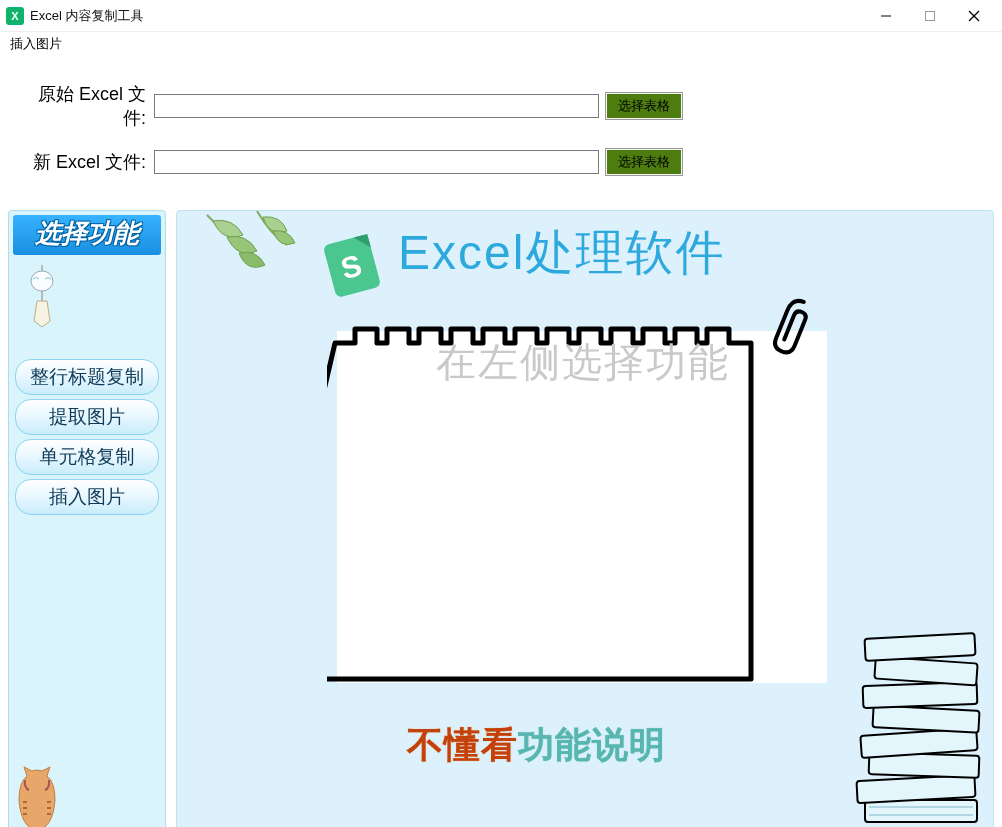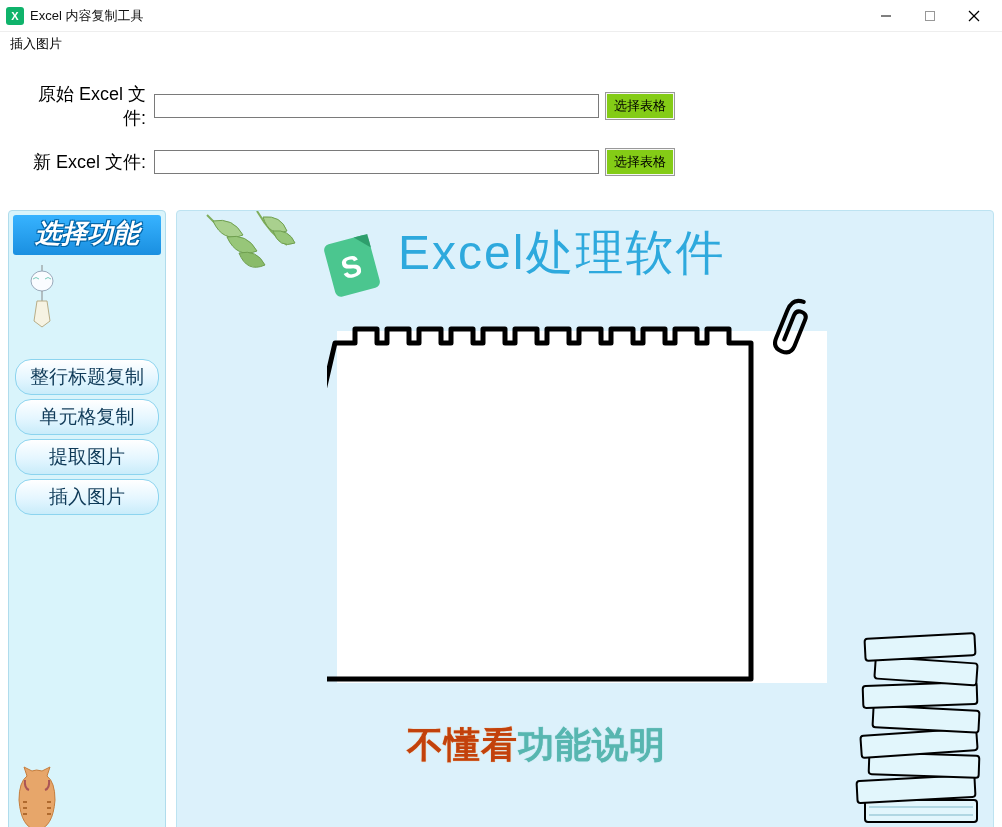--- a/index.html
+++ b/index.html
@@ -8,21 +8,21 @@
 .app-icon{width:18px;height:18px;background:#0fb36b;border-radius:3px;display:flex;align-items:center;justify-content:center;color:#fff;font-size:11px;font-weight:bold;margin-right:6px}
 .title-text{font-size:13px;color:#111;flex:1}
 .win-btns{display:flex}
 .win-btn{width:44px;height:28px;display:flex;align-items:center;justify-content:center;font-size:13px;color:#333}
 .menubar{height:24px;display:flex;align-items:center;padding:0 4px;font-size:13px;color:#000}
 .menu-item{padding:2px 6px}
 .file-rows{padding:8px 24px 16px 24px}
 .file-row{display:flex;align-items:center;margin:18px 0}
 .file-label{width:130px;text-align:right;color:#000;font-size:18px;padding-right:8px}
 .file-input{flex:0 0 445px;height:24px;border:1px solid #7a7a7a;background:#fff}
-.file-btn{height:28px;width:70px;margin-left:6px;background:#84cc16;border:1px solid #999;font-size:13px;cursor:default;display:flex;align-items:center;justify-content:center;box-shadow:inset 0 0 0 1px #f6f6f6}
+.file-btn{height:28px;width:78px;margin-left:6px;background:#4d7c0f;border:1px solid #999;font-size:13px;cursor:default;display:flex;align-items:center;justify-content:center;box-shadow:inset 0 0 0 1px #f6f6f6}
 .main{display:flex;padding:0 8px 8px 8px;height:635px}
 .sidebar{width:158px;background:#d9f4fb;border:1px solid #b0dcec;border-radius:4px;display:flex;flex-direction:column;align-items:center;padding:4px 4px;position:relative}
 .sb-title{width:100%;height:40px;line-height:36px;text-align:center;border-radius:3px;color:#fff;font-size:26px;font-weight:bold;font-style:italic;background:linear-gradient(to bottom,#37b3ff 0%,#1a8fe0 100%);text-shadow:1px 1px 0 #0063a6,-1px -1px 0 #0063a6,1px -1px 0 #0063a6,-1px 1px 0 #0063a6;margin-bottom:10px}
 .chime{width:34px;height:60px;align-self:flex-start;margin-left:12px;margin-bottom:32px;position:relative}
 .chime svg{overflow:visible}
 .sb-btn{width:144px;height:36px;margin:2px 0;border-radius:16px;background:linear-gradient(to bottom,#ffffff 0%,#e4f6ff 55%,#c9ecfa 100%);border:1px solid #8cd4ef;font-size:19px;color:#0f3a58;display:flex;align-items:center;justify-content:center;cursor:default}
 .cat{position:absolute;bottom:4px;left:4px;width:48px;height:70px}
 .content{flex:1;background:#dcf1fb;margin-left:10px;border-radius:4px;border:1px solid #bde3f1;position:relative;overflow:hidden}
 .leaves{position:absolute;top:0;left:20px;width:120px;height:80px}
 .excel-icon{position:absolute;top:20px;left:140px;}
@@ -87,22 +87,22 @@
       <svg width="34" height="64" viewBox="0 0 34 64">
         <path d="M17 0 v6" stroke="#888" stroke-width="1"></path>
         <ellipse cx="17" cy="16" rx="11" ry="10" fill="#fafcff" stroke="#9aaabb" stroke-width="1"></ellipse>
         <path d="M8 14 q3 -3 6 0" fill="none" stroke="#7cb" stroke-width="1"></path>
         <path d="M20 14 q3 -3 6 0" fill="none" stroke="#7cb" stroke-width="1"></path>
         <path d="M17 26 v10" stroke="#888" stroke-width="1"></path>
         <path d="M12 36 h10 l3 20 l-8 6 l-8 -6 z" fill="#f6f3e3" stroke="#b8ad87" stroke-width="1"></path>
       </svg>
     </div>
     <div class="sb-btn">整行标题复制</div>
+    <div class="sb-btn">提取图片</div>
     <div class="sb-btn">单元格复制</div>
-    <div class="sb-btn">提取图片</div>
     <div class="sb-btn">插入图片</div>
     <div class="cat">
       <svg width="48" height="70" viewBox="0 0 48 70">
         <path d="M24 68 q-16 -2 -18 -30 q0 -18 8 -24 l-3 -9 l8 4 q4 -2 10 0 l8 -4 l-3 9 q8 6 8 24 q-2 28 -18 30 z" fill="#e7a66a" stroke="#c57e3e" stroke-width="1"></path>
         <path d="M12 18 q-1 8 4 10" fill="none" stroke="#a55" stroke-width="2"></path>
         <path d="M36 18 q1 8 -4 10" fill="none" stroke="#a55" stroke-width="2"></path>
         <path d="M10 40 h4 M10 46 h4 M10 52 h4 M34 40 h4 M34 46 h4 M34 52 h4" stroke="#b06a2e" stroke-width="2"></path>
       </svg>
     </div>
   </div>
@@ -142,20 +142,21 @@
     </div>
 
     <div class="clip">
       <svg width="56" height="70" viewBox="0 0 56 70">
         <g transform="rotate(22 28 35)">
           <path d="M20 8 q-12 0 -12 14 l0 30 q0 10 10 10 q10 0 10 -10 l0 -28 q0 -6 -6 -6 q-6 0 -6 6 l0 26" fill="none" stroke="#000" stroke-width="4" stroke-linecap="round"></path>
         </g>
       </svg>
     </div>
 
+    <div class="paper-text">在左侧选择功能</div>
 
     <div class="footer-text">
       <span class="o">不懂看</span><span class="c">功能说明</span>
     </div>
 
     <div class="books">
       <svg width="150" height="210" viewBox="0 0 150 210">
         <g stroke="#000" stroke-width="2" fill="#e2f6fc">
           <rect x="30" y="180" width="112" height="22" rx="3"></rect>
           <rect x="22" y="158" width="118" height="22" rx="3" transform="rotate(-3 81 169)"></rect>

